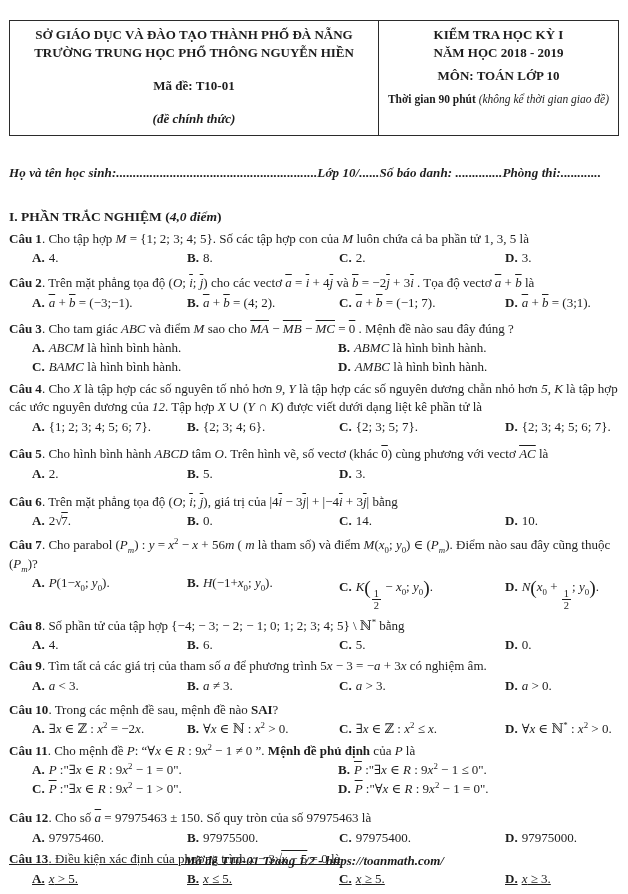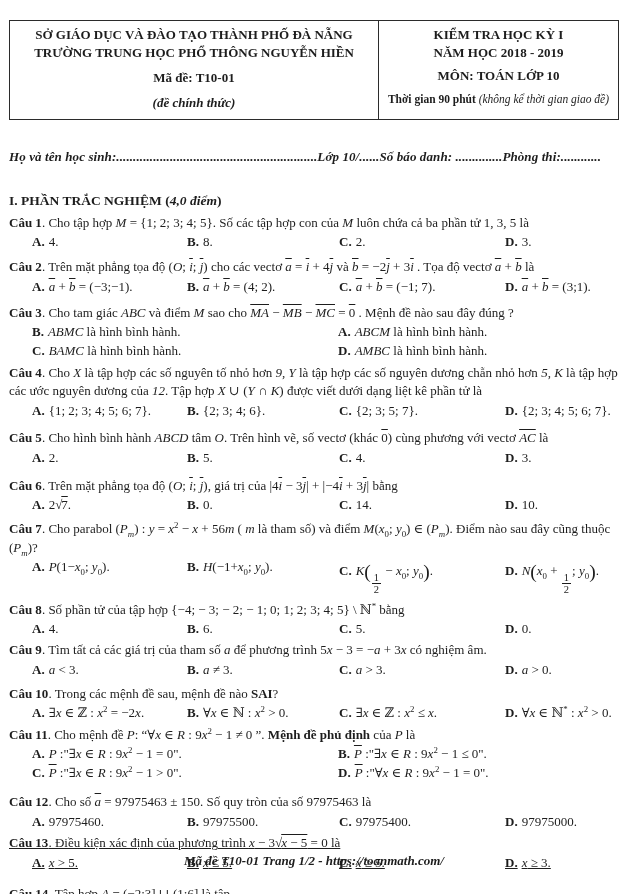--- a/index.html
+++ b/index.html
@@ -11,21 +11,21 @@
     font-size:13px; line-height:1.3;
   }
   .page { padding:20px 9px 0 9px; }
 
   
   .hdr-table { display:flex; border:1.4px solid #2b2b2b;justify-content:space-between; }
   .hdr-left  { width:369px; border-right:1.4px solid #2b2b2b; text-align:center; padding:5px 3px 7px; }
   .hdr-right { flex:1; text-align:center; padding:5px 2px 7px; }
   .hdr-b  { font-weight:bold; font-size:13px; line-height:1.35; }
   .hdr-bi { font-weight:bold; font-style:italic; font-size:13px; }
-  .mt4 { margin-top:8px; }
+  .mt4 { margin-top:16px; }
   .mt6 { margin-top:6px; }
   .duration { font-size:11.5px; white-space:nowrap; margin-top:7px; }
   .duration .b { font-weight:bold; }
   .duration .i { font-style:italic; }
 
   
   .student-line {
     margin-top:29px; font-weight:bold; font-style:italic;
     white-space:nowrap; overflow:hidden; letter-spacing:0.1px;
   }
@@ -124,25 +124,25 @@
   <div class="opt">
     <span class="opt-label">D.</span><span class="opt-body"><span class="ov"><i>a</i></span> + <span class="ov"><i>b</i></span> = (3;1).</span>
   </div>
 </div>
   </div>
 
   <div class="question" style="margin-top: 7px;">
     <div class="q-text"><b>Câu 3</b>. Cho tam giác <i>ABC</i> và điểm <i>M</i> sao cho <span class="ov"><i>MA</i></span> − <span class="ov"><i>MB</i></span> − <span class="ov"><i>MC</i></span> = <span class="ov">0</span> . Mệnh đề nào sau đây đúng ?</div>
     <div class="q-options cols2">
   <div class="opt">
+    <span class="opt-label">A.</span><span class="opt-body"><i>ABCM</i> là hình bình hành.</span>
+  </div>
+
+  <div class="opt">
     <span class="opt-label">B.</span><span class="opt-body"><i>ABMC</i>  là hình bình hành.</span>
-  </div>
-
-  <div class="opt">
-    <span class="opt-label">A.</span><span class="opt-body"><i>ABCM</i> là hình bình hành.</span>
   </div>
 
   <div class="opt">
     <span class="opt-label">C.</span><span class="opt-body"><i>BAMC</i> là hình bình hành.</span>
   </div>
 
   <div class="opt">
     <span class="opt-label">D.</span><span class="opt-body"><i>AMBC</i> là hình bình hành.</span>
   </div>
 </div>
@@ -173,23 +173,20 @@
     <div class="q-text"><b>Câu 5</b>. Cho hình bình hành <i>ABCD</i> tâm <i>O</i>. Trên hình vẽ, số vectơ (khác <span class="ov">0</span>) cùng phương với vectơ <span class="ov"><i>AC</i></span> là</div>
     <div class="q-options cols4">
   <div class="opt">
     <span class="opt-label">A.</span><span class="opt-body">2.</span>
   </div>
 
   <div class="opt">
     <span class="opt-label">B.</span><span class="opt-body">5.</span>
   </div>
 
-  <div class="opt">
-    <span class="opt-label">C.</span><span class="opt-body">4.</span>
-  </div>
 
   <div class="opt">
     <span class="opt-label">D.</span><span class="opt-body">3.</span>
   </div>
 </div>
   </div>
 
   <div class="question" style="margin-top: 9px;">
     <div class="q-text"><b>Câu 6</b>. Trên mặt phẳng tọa độ (<i>O</i>; <span class="ov"><i>i</i></span>; <span class="ov"><i>j</i></span>), giá trị của |4<span class="ov"><i>i</i></span> − 3<span class="ov"><i>j</i></span>| + |−4<span class="ov"><i>i</i></span> + 3<span class="ov"><i>j</i></span>| bằng</div>
     <div class="q-options cols4">

